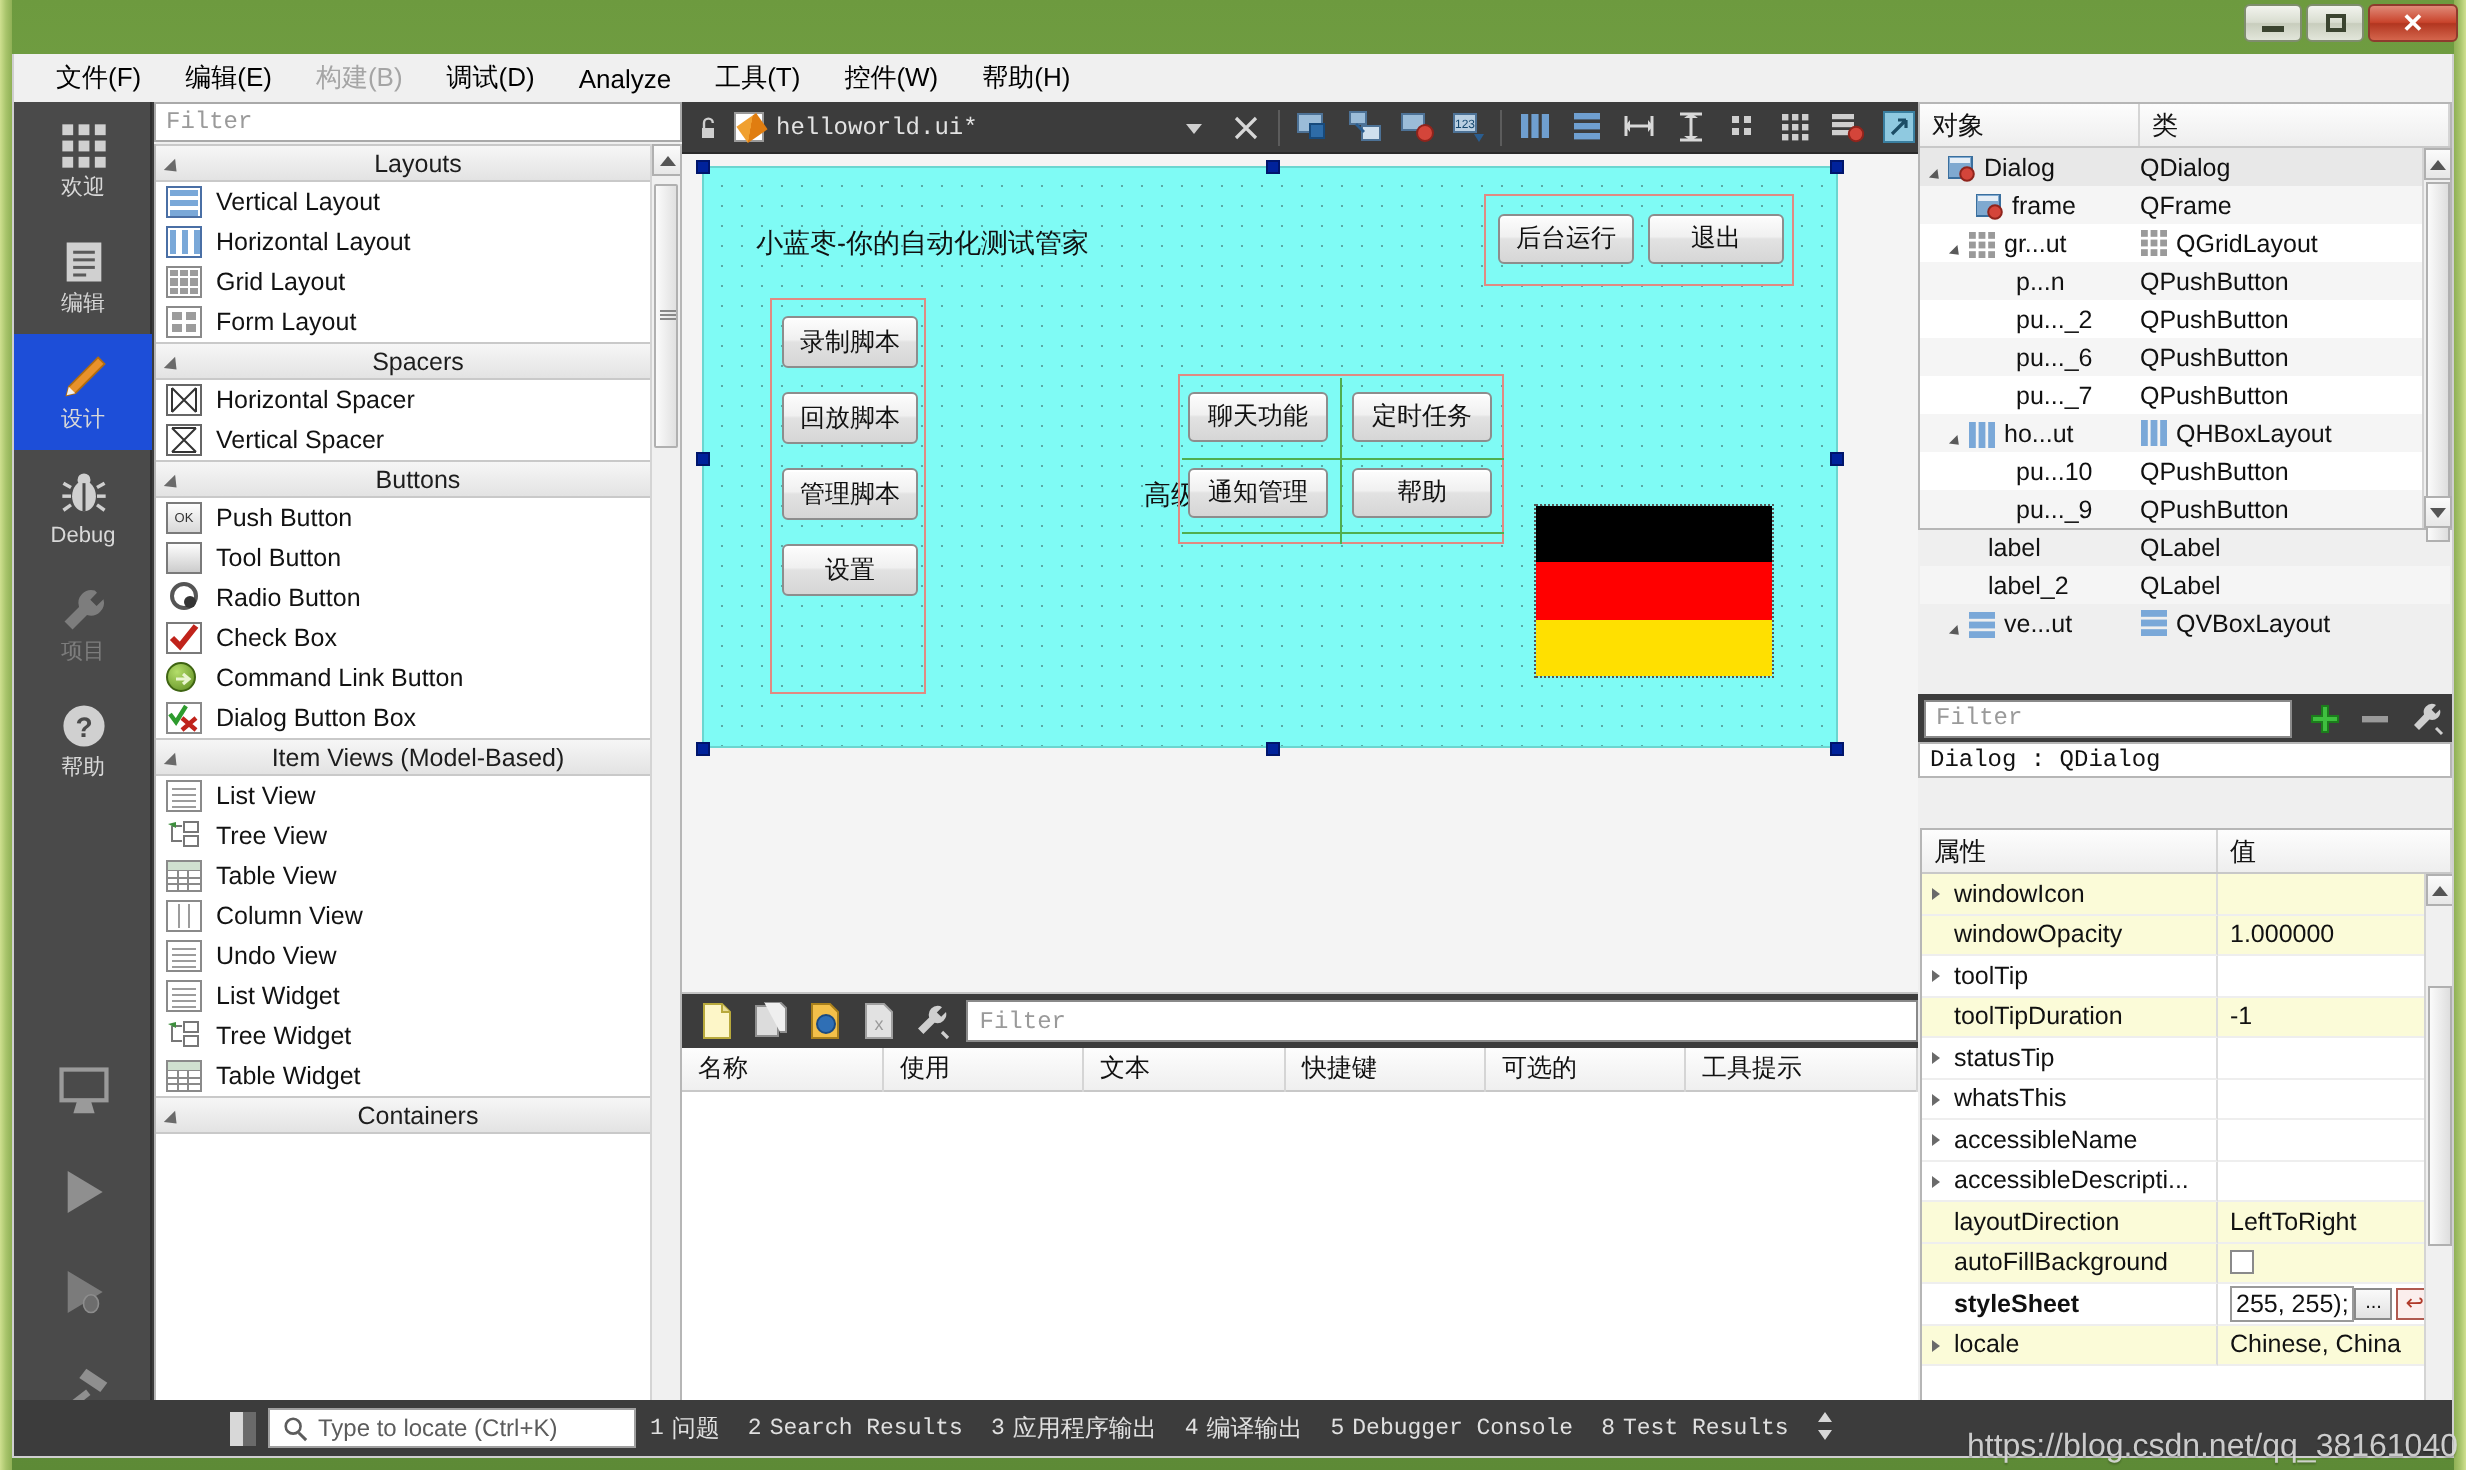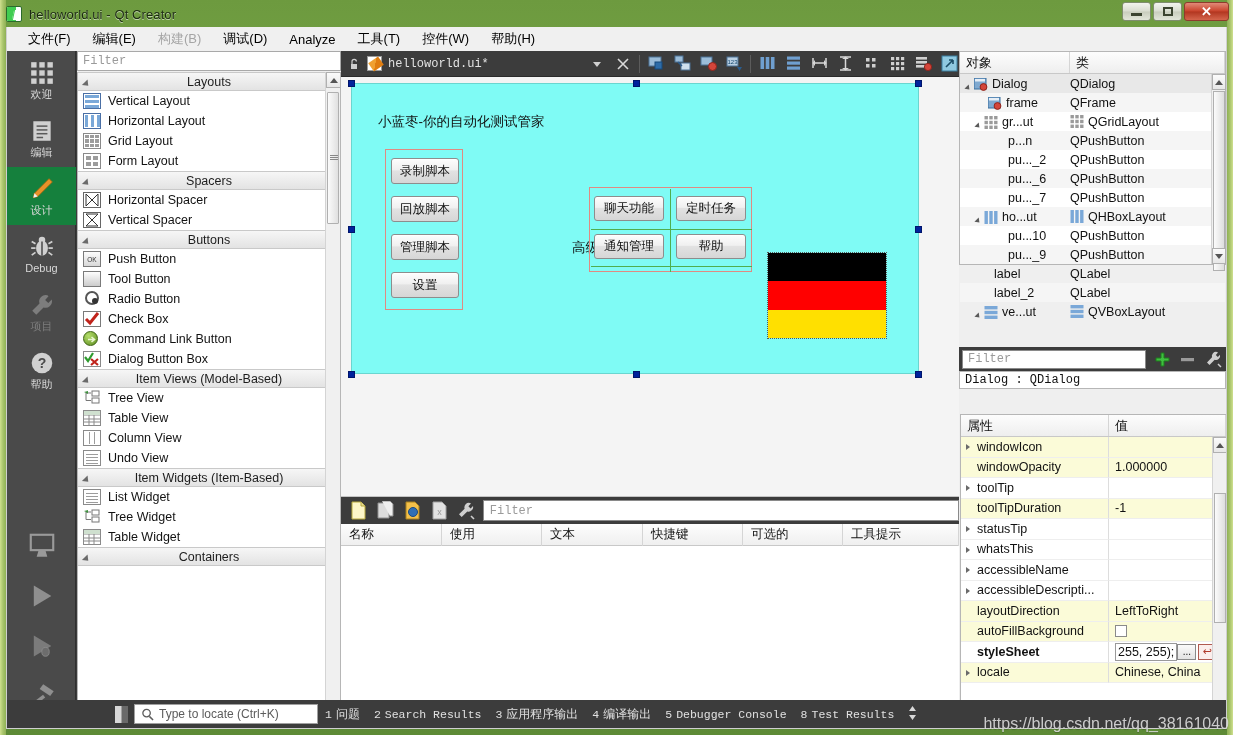--- a/index.html
+++ b/index.html
@@ -91,21 +91,21 @@
   .modebar {
     position: absolute; left: 0; top: 0; width: 69px; height: 678px;
     background: #4a4a4a;
     border-right: 1px solid #2f2f2f;
   }
   .mode {
     width: 69px; height: 58px; display: flex; flex-direction: column;
     align-items: center; justify-content: center; gap: 2px;
     color: #d8d8d8; font-size: 11px;
   }
-  .mode.active { background: #15803d; }
+  .mode.active { background: #1d4ed8; }
   .mode.dim { color: #7d7d7d; }
   .mode-ico { width: 26px; height: 26px; display: block; }
   .mode-lbl { font-size: 11px; line-height: 12px; }
   .modebar-bottom {
     position: absolute; left: 0; bottom: 8px; width: 69px;
   }
   .modebtn {
     width: 69px; height: 50px; display: flex; align-items: center; justify-content: center;
   }
 
@@ -406,24 +406,20 @@
 </style>
 </head>
 <body>
 
 <div id="app">
 
   <div class="left-edge"></div>
   <div class="right-edge"></div>
 
   <div class="titlebar">
-    <div class="title-left">
-      <div class="app-icon"></div>
-      <div class="title-text">helloworld.ui - Qt Creator</div>
-    </div>
     <div class="win-ctrl">
       <div class="wbtn">
           <span class="glyph-min"></span>
         </div>
       <div class="wbtn">
           <span class="glyph-max"></span>
         </div>
       <div class="wbtn close">
           <span>✕</span>
         </div>
@@ -653,20 +649,29 @@
             </svg>
           </span>
           <span>Dialog Button Box</span>
         </div>
 
         <div class="wb-cat">
           <span class="cat-tri"></span>
           <span>Item Views (Model-Based)</span>
         </div>
         <div class="wb-row">
+          <span class="wb-ico ic-listview">
+              <i style="top:3px"></i>
+              <i style="top:6px"></i>
+              <i style="top:9px"></i>
+              <i style="top:12px"></i>
+            </span>
+          <span>List View</span>
+        </div>
+        <div class="wb-row">
           <span class="wb-ico">
             <svg width="18" height="15" viewBox="0 0 18 15">
               <rect x="9" y="1" width="7" height="5" fill="#fff" stroke="#777"></rect>
               <rect x="9" y="8" width="7" height="5" fill="#fff" stroke="#777"></rect>
               <path d="M3 3 L8 3 M3 3 L3 10.5 L8 10.5" stroke="#777" fill="none"></path>
               <path d="M1 2 L5 1 L5 4 Z" fill="#3f8f3f"></path>
             </svg>
           </span>
           <span>Tree View</span>
         </div>
@@ -691,24 +696,20 @@
         <div class="wb-row">
           <span class="wb-ico ic-listview">
               <i style="top:3px"></i>
               <i style="top:6px"></i>
               <i style="top:9px"></i>
               <i style="top:12px"></i>
             </span>
           <span>Undo View</span>
         </div>
 
-        <div class="wb-cat">
-          <span class="cat-tri"></span>
-          <span>Item Widgets (Item-Based)</span>
-        </div>
         <div class="wb-row">
           <span class="wb-ico ic-listview">
               <i style="top:3px"></i>
               <i style="top:6px"></i>
               <i style="top:9px"></i>
               <i style="top:12px"></i>
             </span>
           <span>List Widget</span>
         </div>
         <div class="wb-row">
@@ -887,22 +888,26 @@
           <div class="handle" style="left:-4px;top:142px;"></div>
           <div class="handle" style="left:563px;top:142px;"></div>
           <div class="handle" style="left:-4px;top:287px;"></div>
           <div class="handle" style="left:281px;top:287px;"></div>
           <div class="handle" style="left:563px;top:287px;"></div>
 
           <div class="form-title" style="left:26px;top:29px;">小蓝枣-你的自动化测试管家</div>
 
           <div class="form-title" style="left:220px;top:155px;">高级功能</div>
 
-
-          <div class="sel-container" style="left:33px;top:65px;width:78px;height:161px;">
+          <div class="sel-container" style="left:390px;top:13px;width:155px;height:46px;">
+            <div class="qbtn" style="position:absolute;left:6px;top:9px;width:68px;height:25px;">后台运行</div>
+            <div class="qbtn" style="position:absolute;left:81px;top:9px;width:68px;height:25px;">退出</div>
+          </div>
+
+          <div class="sel-container" style="left:33px;top:65px;width:78px;height:198px;">
             <div class="qbtn" style="position:absolute;left:5px;top:8px;width:68px;height:26px;">录制脚本</div>
             <div class="qbtn" style="position:absolute;left:5px;top:46px;width:68px;height:26px;">回放脚本</div>
             <div class="qbtn" style="position:absolute;left:5px;top:84px;width:68px;height:26px;">管理脚本</div>
             <div class="qbtn" style="position:absolute;left:5px;top:122px;width:68px;height:26px;">设置</div>
           </div>
 
           <div class="sel-container" style="left:237px;top:103px;width:163px;height:85px;">
             <div class="glayout-line" style="left:80px;top:1px;width:1px;height:83px;"></div>
             <div class="glayout-line" style="left:1px;top:41px;width:161px;height:1px;"></div>
             <div class="glayout-line" style="left:1px;top:78px;width:161px;height:1px;"></div>

